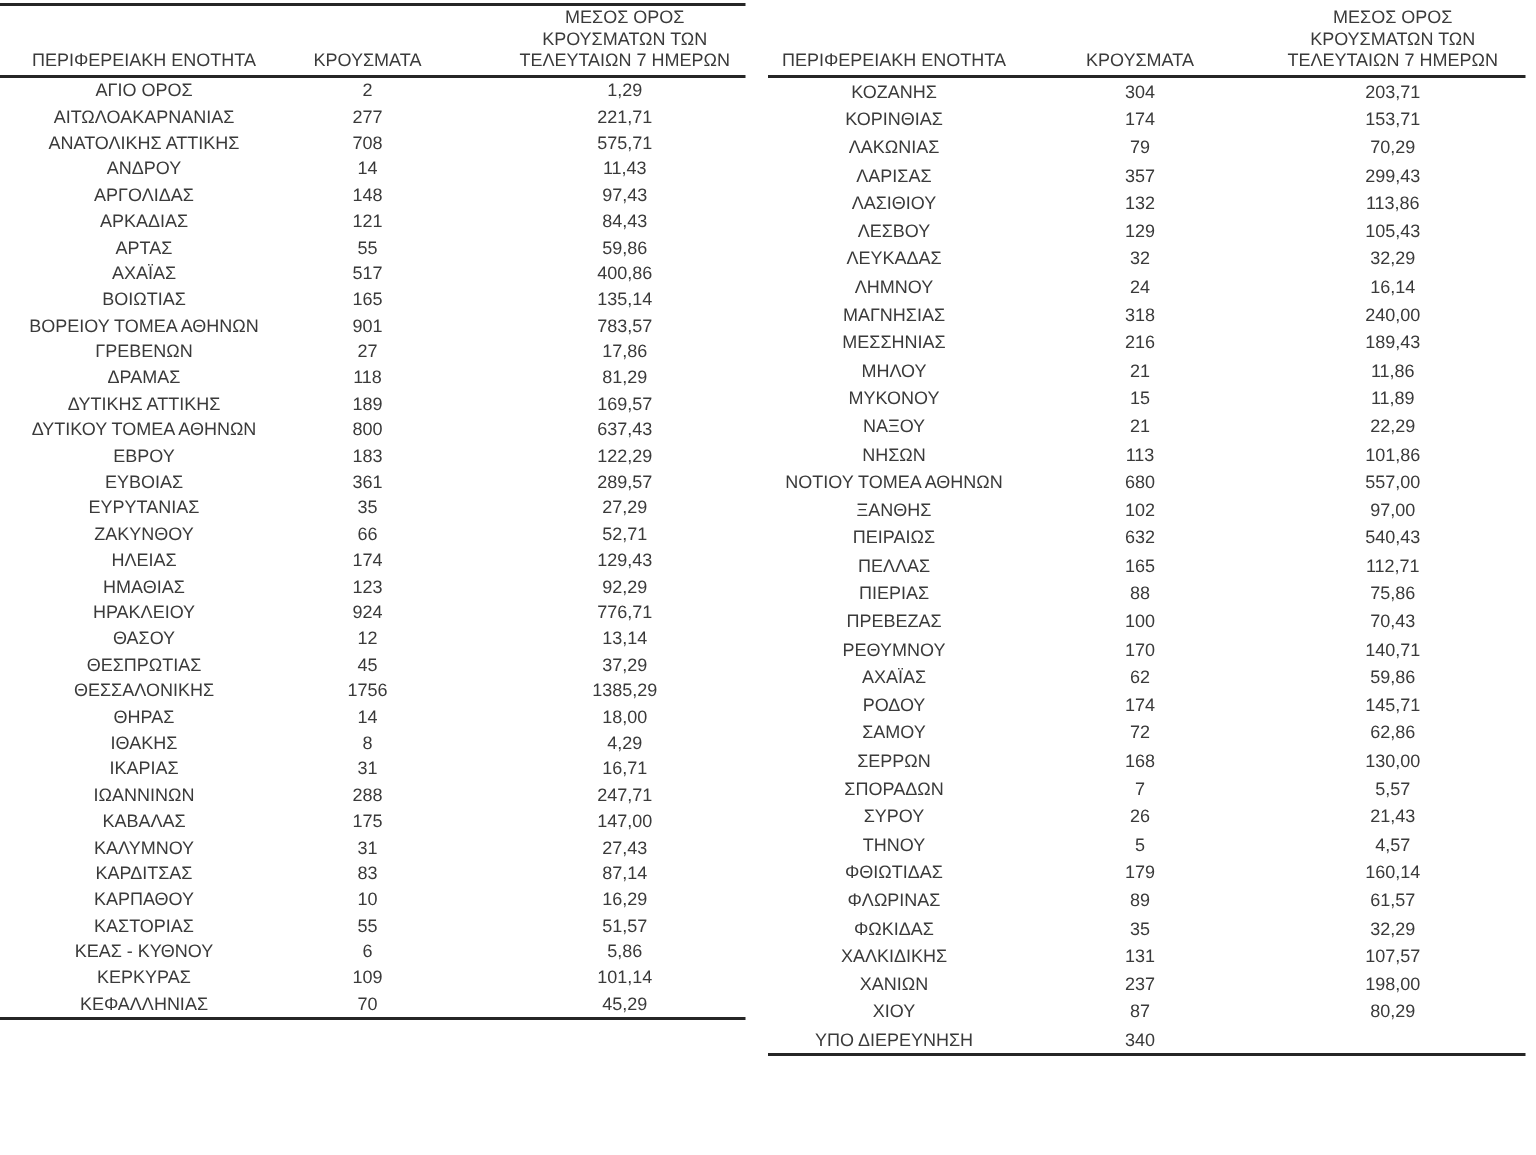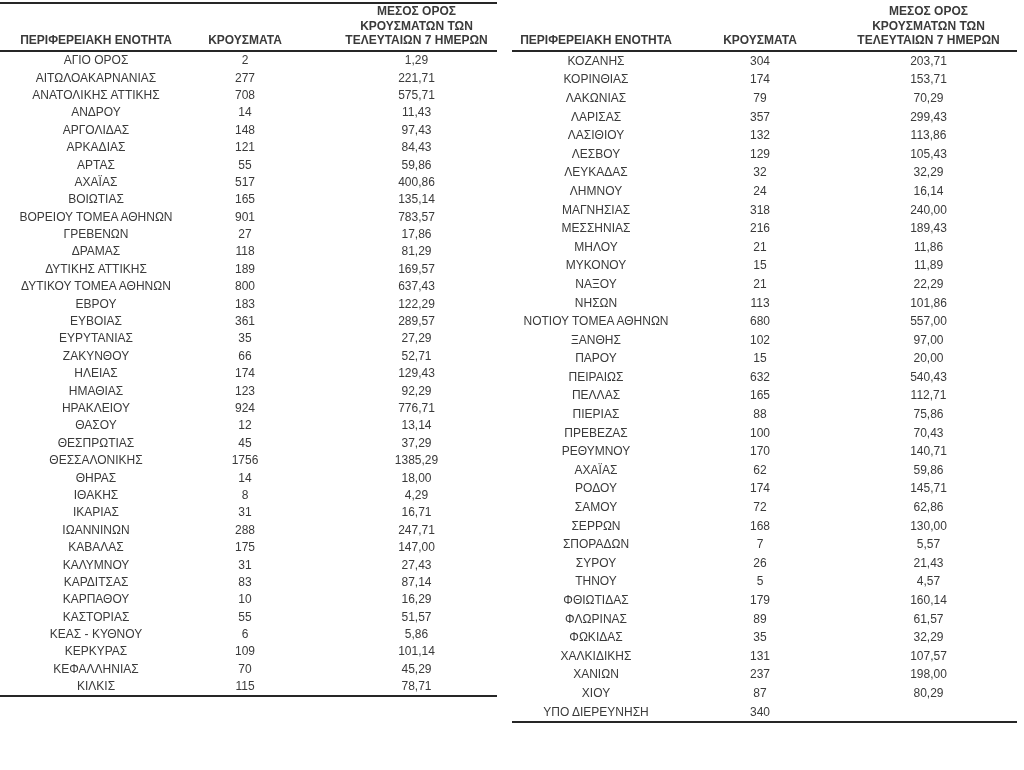--- a/index.html
+++ b/index.html
@@ -28,21 +28,21 @@
     border-bottom: 2px solid #262626;
   }
   #table-right {
     left: 512px;
     top: 4px;
     width: 505px;
     border-bottom: 2px solid #262626;
   }
   table.data-table thead th {
     font-size: 12px;
-    font-weight: bold;
+    font-weight: normal;
     line-height: 14.5px;
     vertical-align: bottom;
     text-align: center;
     padding: 0 0 2px 0;
     border-bottom: 2px solid #262626;
     white-space: nowrap;
   }
   table.data-table tbody td {
     font-size: 12px;
     text-align: center;
@@ -251,25 +251,20 @@
       <tr>
         <td class="col-region">ΚΕΡΚΥΡΑΣ</td>
         <td class="col-cases">109</td>
         <td class="col-avg">101,14</td>
       </tr>
       <tr>
         <td class="col-region">ΚΕΦΑΛΛΗΝΙΑΣ</td>
         <td class="col-cases">70</td>
         <td class="col-avg">45,29</td>
       </tr>
-      <tr>
-        <td class="col-region">ΚΙΛΚΙΣ</td>
-        <td class="col-cases">115</td>
-        <td class="col-avg">78,71</td>
-      </tr>
     </tbody>
 </table>
 
 <table class="data-table" id="table-right">
   <colgroup>
     <col style="width:168px">
     <col style="width:160px">
     <col style="width:177px">
   </colgroup>
   <thead>
@@ -358,25 +353,20 @@
         <td class="col-region">ΝΟΤΙΟΥ ΤΟΜΕΑ ΑΘΗΝΩΝ</td>
         <td class="col-cases">680</td>
         <td class="col-avg">557,00</td>
       </tr>
       <tr>
         <td class="col-region">ΞΑΝΘΗΣ</td>
         <td class="col-cases">102</td>
         <td class="col-avg">97,00</td>
       </tr>
       <tr>
-        <td class="col-region">ΠΑΡΟΥ</td>
-        <td class="col-cases">15</td>
-        <td class="col-avg">20,00</td>
-      </tr>
-      <tr>
         <td class="col-region">ΠΕΙΡΑΙΩΣ</td>
         <td class="col-cases">632</td>
         <td class="col-avg">540,43</td>
       </tr>
       <tr>
         <td class="col-region">ΠΕΛΛΑΣ</td>
         <td class="col-cases">165</td>
         <td class="col-avg">112,71</td>
       </tr>
       <tr>

